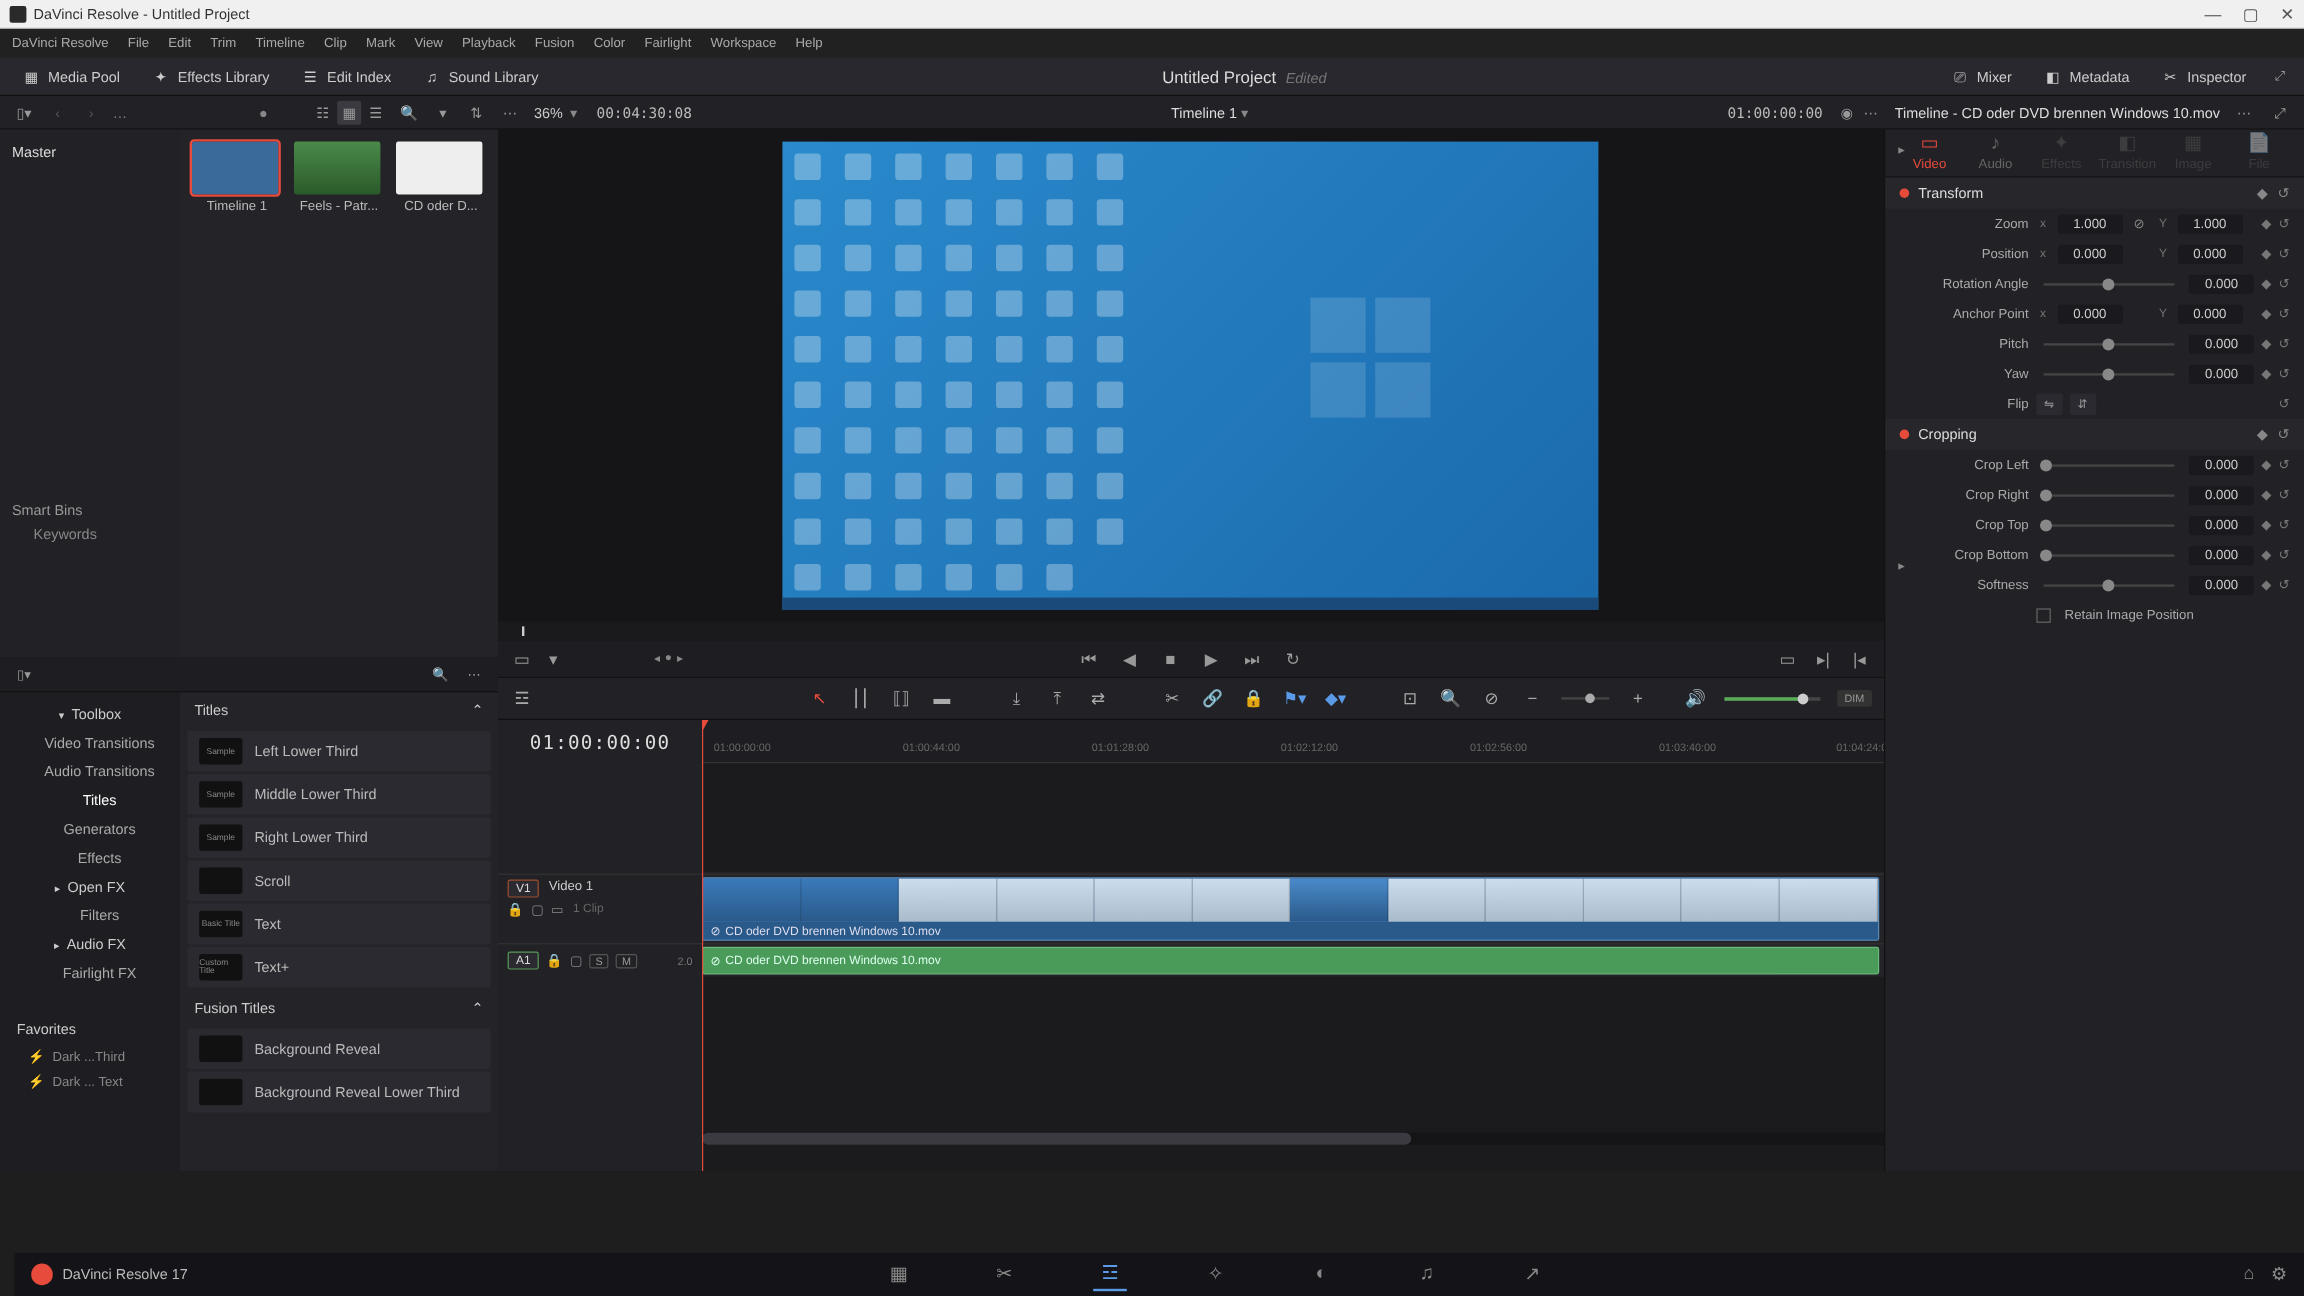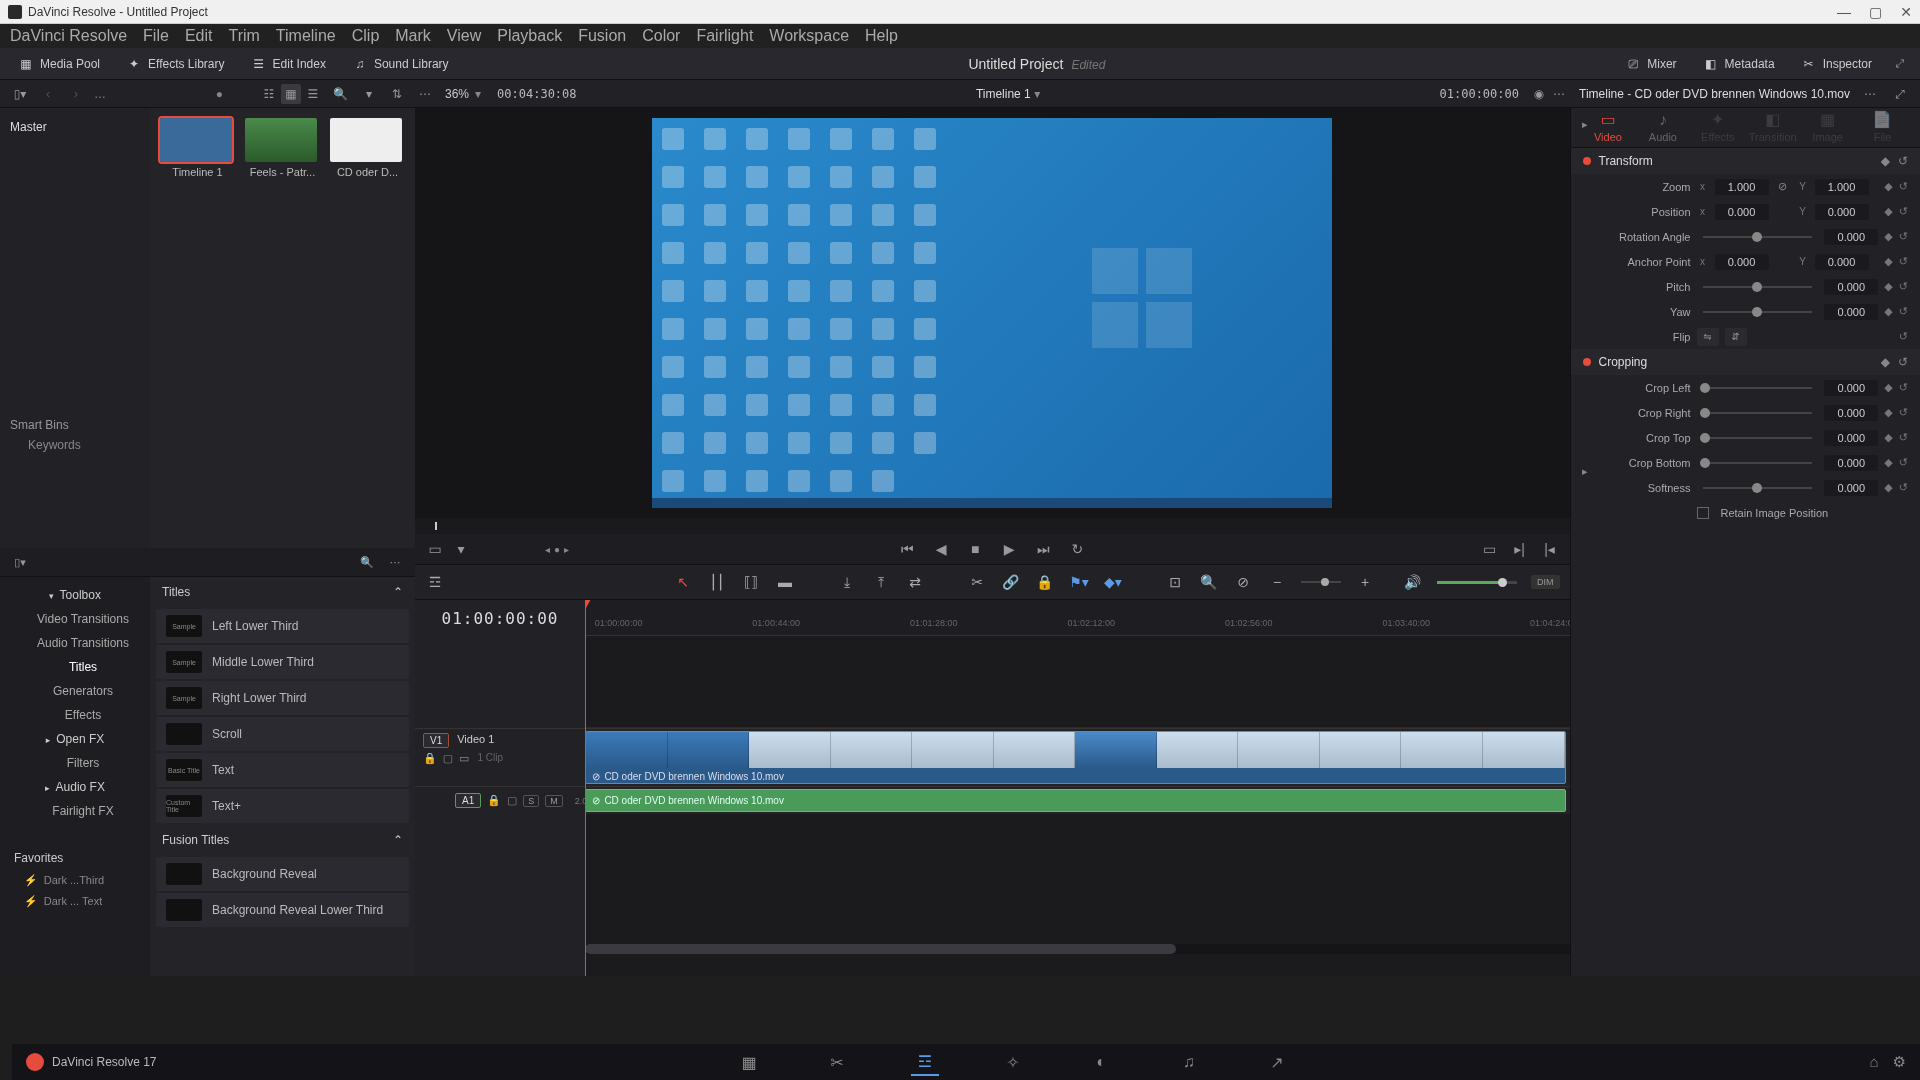--- a/index.html
+++ b/index.html
@@ -3,21 +3,21 @@
 <meta charset="utf-8">
 <style>
 * { margin: 0; padding: 0; box-sizing: border-box; font-family: -apple-system, "Segoe UI", Arial, sans-serif; }
 body { background: #1e1e1e; color: #b8b8b8; font-size: 11px; overflow: hidden; width: 1920px; height: 1080px; }
 
 .titlebar { height: 24px; background: #f0f0f0; display: flex; align-items: center; padding: 0 8px; color: #333; border-bottom: 1px solid #ccc; }
 .titlebar-icon { width: 14px; height: 14px; background: #2a2a2a; margin-right: 6px; border-radius: 2px; }
 .titlebar-text { flex: 1; font-size: 12px; }
 .win-controls { display: flex; gap: 18px; font-size: 14px; color: #555; }
 
-.menubar { height: 24px; background: #212121; display: flex; align-items: center; padding: 0 10px; gap: 16px; font-size: 16px; color: #aaa; }
+.menubar { height: 24px; background: #212121; display: flex; align-items: center; padding: 0 10px; gap: 16px; font-size: 11px; color: #aaa; }
 .menubar span { cursor: pointer; }
 
 .toolbar1 { height: 32px; background: #28282e; display: flex; align-items: center; padding: 0 10px; gap: 10px; border-bottom: 1px solid #111; }
 .tb-btn { display: flex; align-items: center; gap: 6px; padding: 4px 8px; color: #ccc; font-size: 12px; }
 .tb-icon { width: 16px; height: 16px; display: inline-flex; align-items: center; justify-content: center; }
 .tb-center { flex: 1; text-align: center; font-size: 14px; color: #ddd; }
 .tb-center .edited { color: #777; font-style: italic; margin-left: 8px; font-size: 12px; }
 
 .toolbar2 { height: 28px; background: #212126; display: flex; align-items: center; padding: 0 10px; gap: 10px; border-bottom: 1px solid #111; font-size: 12px; }
 .tb2-left { display: flex; align-items: center; gap: 8px; width: 425px; }
@@ -92,21 +92,21 @@
 .vol-slider::after { content: ""; position: absolute; right: 10px; top: -3px; width: 9px; height: 9px; background: #ccc; border-radius: 50%; }
 .dim-btn { padding: 2px 6px; background: #333; border-radius: 2px; font-size: 9px; color: #999; }
 
 .timeline { flex: 1; display: flex; background: #1b1b1e; }
 .tl-left { width: 170px; background: #212126; }
 .tl-tc { height: 36px; display: flex; align-items: center; justify-content: center; font-size: 16px; color: #ddd; font-family: monospace; letter-spacing: 1px; }
 .tl-track-head { height: 58px; border-top: 1px solid #333; padding: 4px 8px; display: flex; flex-direction: column; gap: 4px; }
 .tl-track-head.thin { height: 28px; flex-direction: row; align-items: center; gap: 6px; }
 .track-row1 { display: flex; align-items: flex-start; gap: 8px; }
 .track-badge { background: #2a2a30; padding: 1px 6px; border-radius: 2px; font-size: 10px; border: 1px solid #a05030; color: #ddd; }
-.track-badge.a { border-color: #5a9a5a; margin-left: 32px; }
+.track-badge.a { border-color: #5a9a5a; }
 .track-name { font-size: 11px; color: #ccc; }
 .track-icons { display: flex; gap: 6px; font-size: 11px; color: #888; }
 .clip-count { font-size: 10px; color: #666; }
 .sm-btn { padding: 0 4px; border: 1px solid #555; font-size: 9px; color: #999; border-radius: 2px; }
 
 .tl-right { flex: 1; position: relative; overflow: hidden; }
 .ruler { height: 36px; background: #1e1e22; position: relative; border-bottom: 1px solid #333; }
 .ruler-tick { position: absolute; top: 18px; font-size: 9px; color: #666; }
 .playhead { position: absolute; left: 0px; top: 0; width: 1px; height: 100%; background: #e64b3c; z-index: 10; }
 .playhead::before { content: ""; position: absolute; top: -1px; left: -5px; width: 11px; height: 10px; background: #e64b3c; clip-path: polygon(0 0, 100% 0, 50% 100%); }

